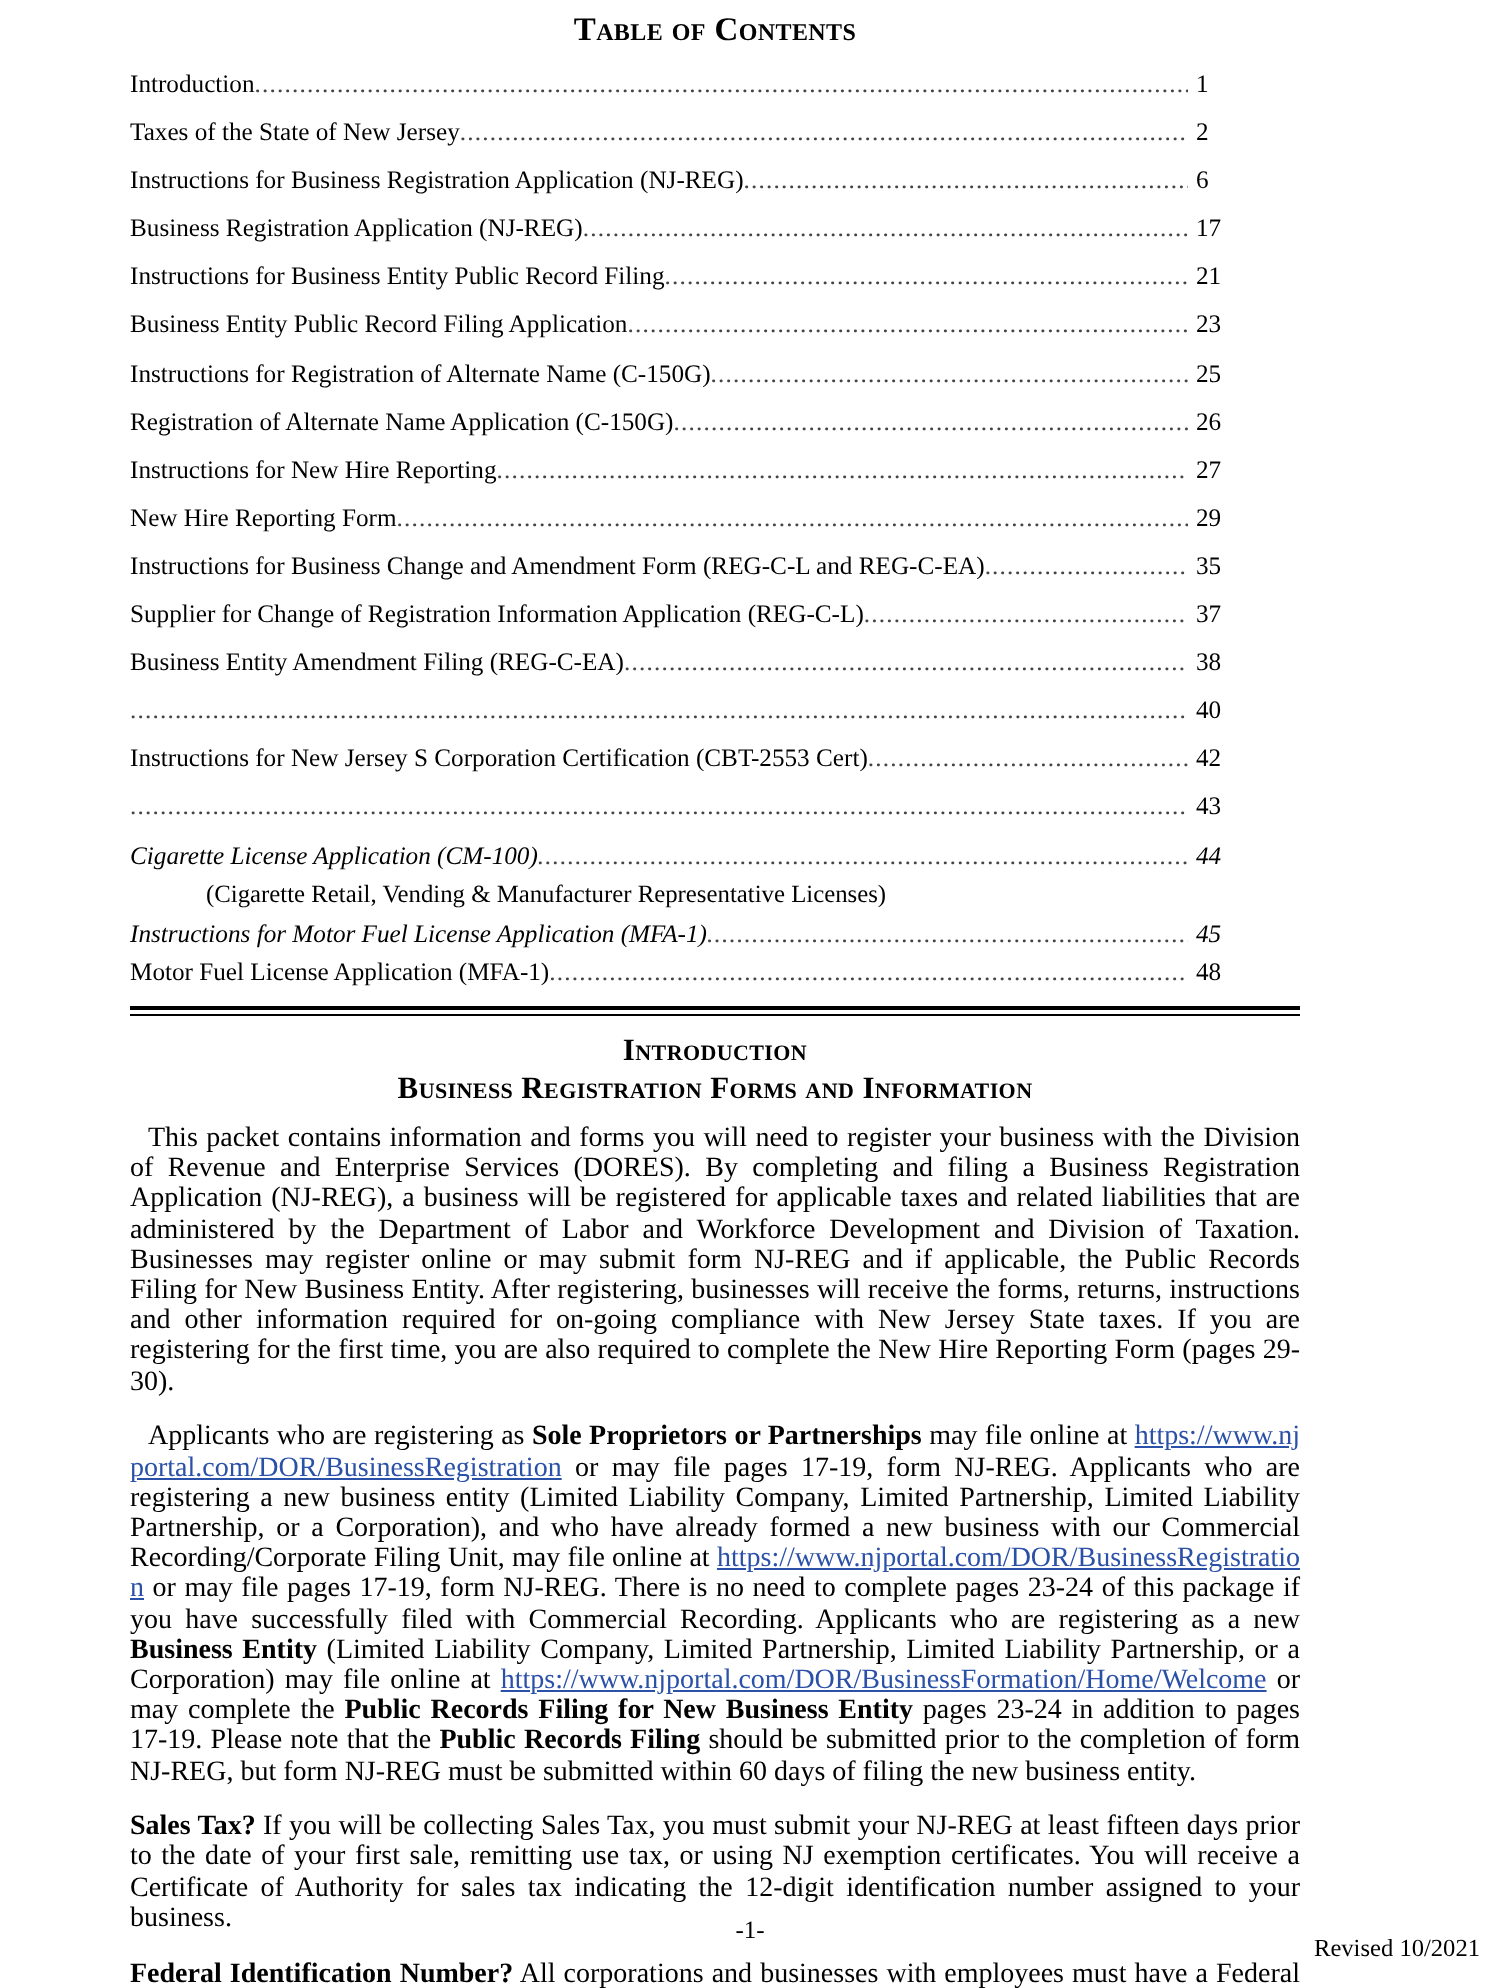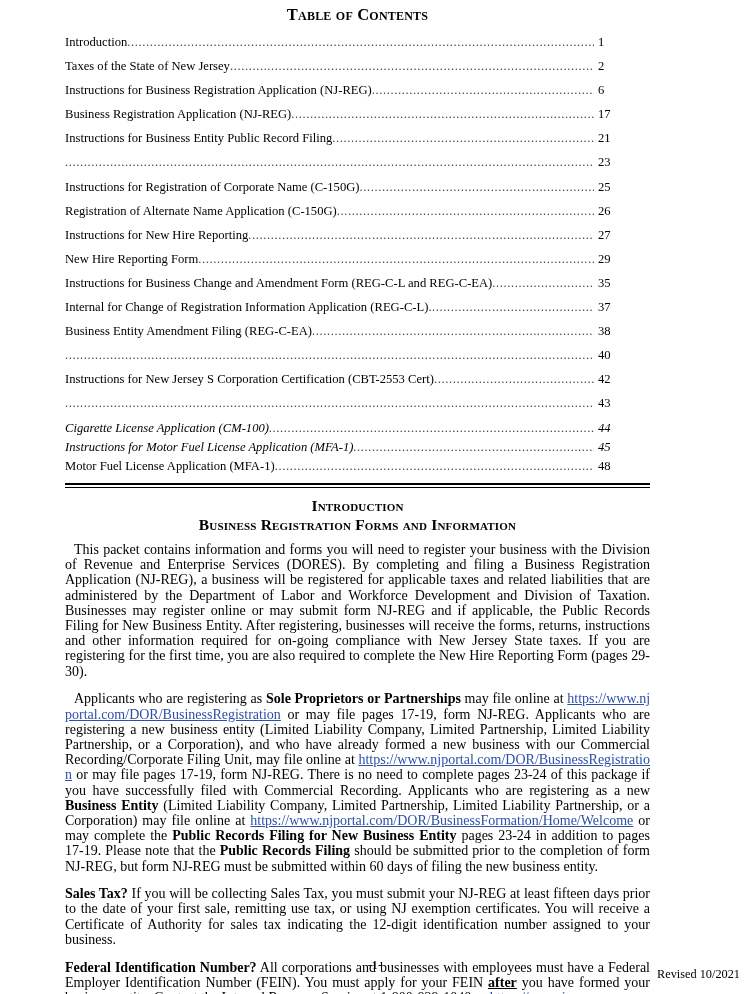--- a/index.html
+++ b/index.html
@@ -189,26 +189,27 @@
         <span class="toc-page">17</span>
       </div>
 
       <div class="toc-row">
         <span class="toc-label">Instructions for Business Entity Public Record Filing</span>
         <span class="toc-dots">...................................................................................................................................................................</span>
         <span class="toc-page">21</span>
       </div>
 
       <div class="toc-row">
+        <span class="toc-label">Business Entity Public Record Filing Application</span>
         <span class="toc-dots">...................................................................................................................................................................</span>
         <span class="toc-page">23</span>
       </div>
 
       <div class="toc-row">
-        <span class="toc-label">Instructions for Registration of Corporate Name (C-150G)</span>
+        <span class="toc-label">Instructions for Registration of Alternate Name (C-150G)</span>
         <span class="toc-dots">...................................................................................................................................................................</span>
         <span class="toc-page">25</span>
       </div>
 
       <div class="toc-row">
         <span class="toc-label">Registration of Alternate Name Application (C-150G)</span>
         <span class="toc-dots">...................................................................................................................................................................</span>
         <span class="toc-page">26</span>
       </div>
 
@@ -224,21 +225,21 @@
         <span class="toc-page">29</span>
       </div>
 
       <div class="toc-row">
         <span class="toc-label">Instructions for Business Change and Amendment Form (REG-C-L and REG-C-EA)</span>
         <span class="toc-dots">...................................................................................................................................................................</span>
         <span class="toc-page">35</span>
       </div>
 
       <div class="toc-row">
-        <span class="toc-label">Internal for Change of Registration Information Application (REG-C-L)</span>
+        <span class="toc-label">Supplier for Change of Registration Information Application (REG-C-L)</span>
         <span class="toc-dots">...................................................................................................................................................................</span>
         <span class="toc-page">37</span>
       </div>
 
       <div class="toc-row">
         <span class="toc-label">Business Entity Amendment Filing (REG-C-EA)</span>
         <span class="toc-dots">...................................................................................................................................................................</span>
         <span class="toc-page">38</span>
       </div>
 
@@ -256,20 +257,21 @@
       <div class="toc-row">
         <span class="toc-dots">...................................................................................................................................................................</span>
         <span class="toc-page">43</span>
       </div>
 
       <div class="toc-row sub-parent">
         <span class="toc-label">Cigarette License Application (CM-100)</span>
         <span class="toc-dots">...................................................................................................................................................................</span>
         <span class="toc-page">44</span>
       </div>
+      <div class="toc-sub">(Cigarette Retail, Vending &amp; Manufacturer Representative Licenses)</div>
 
       <div class="toc-row sub-parent">
         <span class="toc-label">Instructions for Motor Fuel License Application (MFA-1)</span>
         <span class="toc-dots">...................................................................................................................................................................</span>
         <span class="toc-page">45</span>
       </div>
 
       <div class="toc-row tight">
         <span class="toc-label">Motor Fuel License Application (MFA-1)</span>
         <span class="toc-dots">...................................................................................................................................................................</span>

